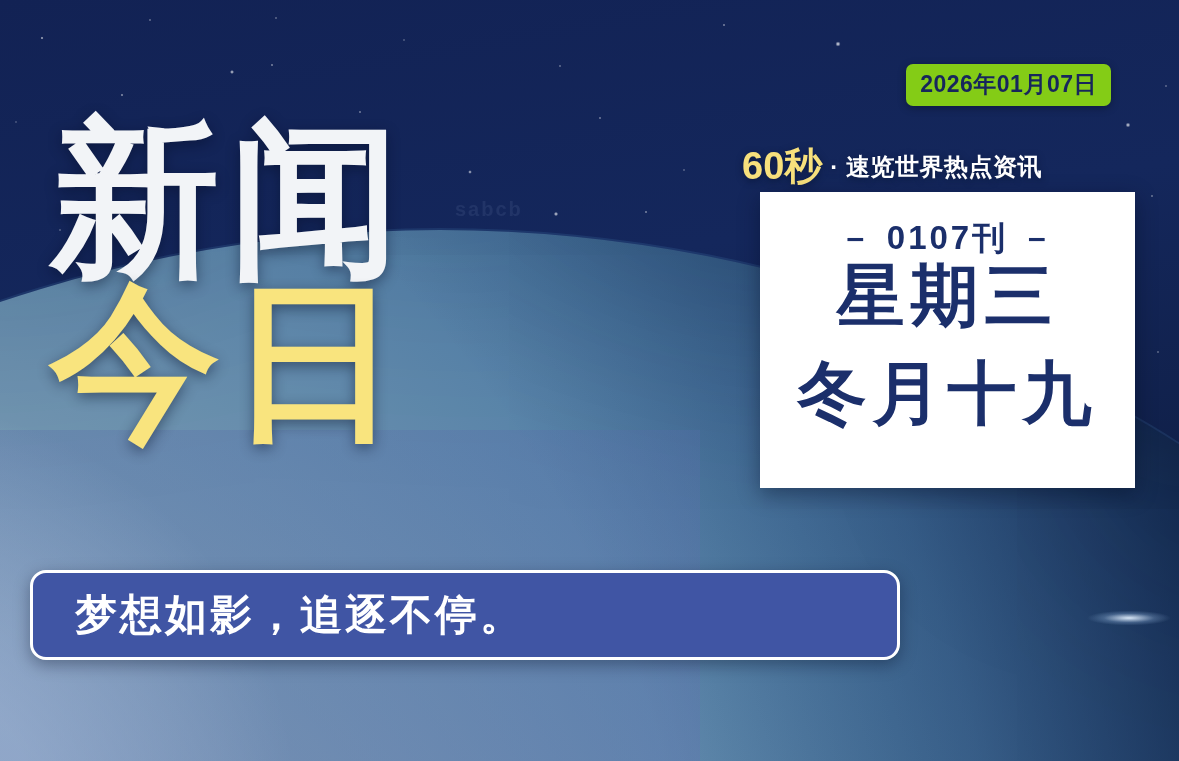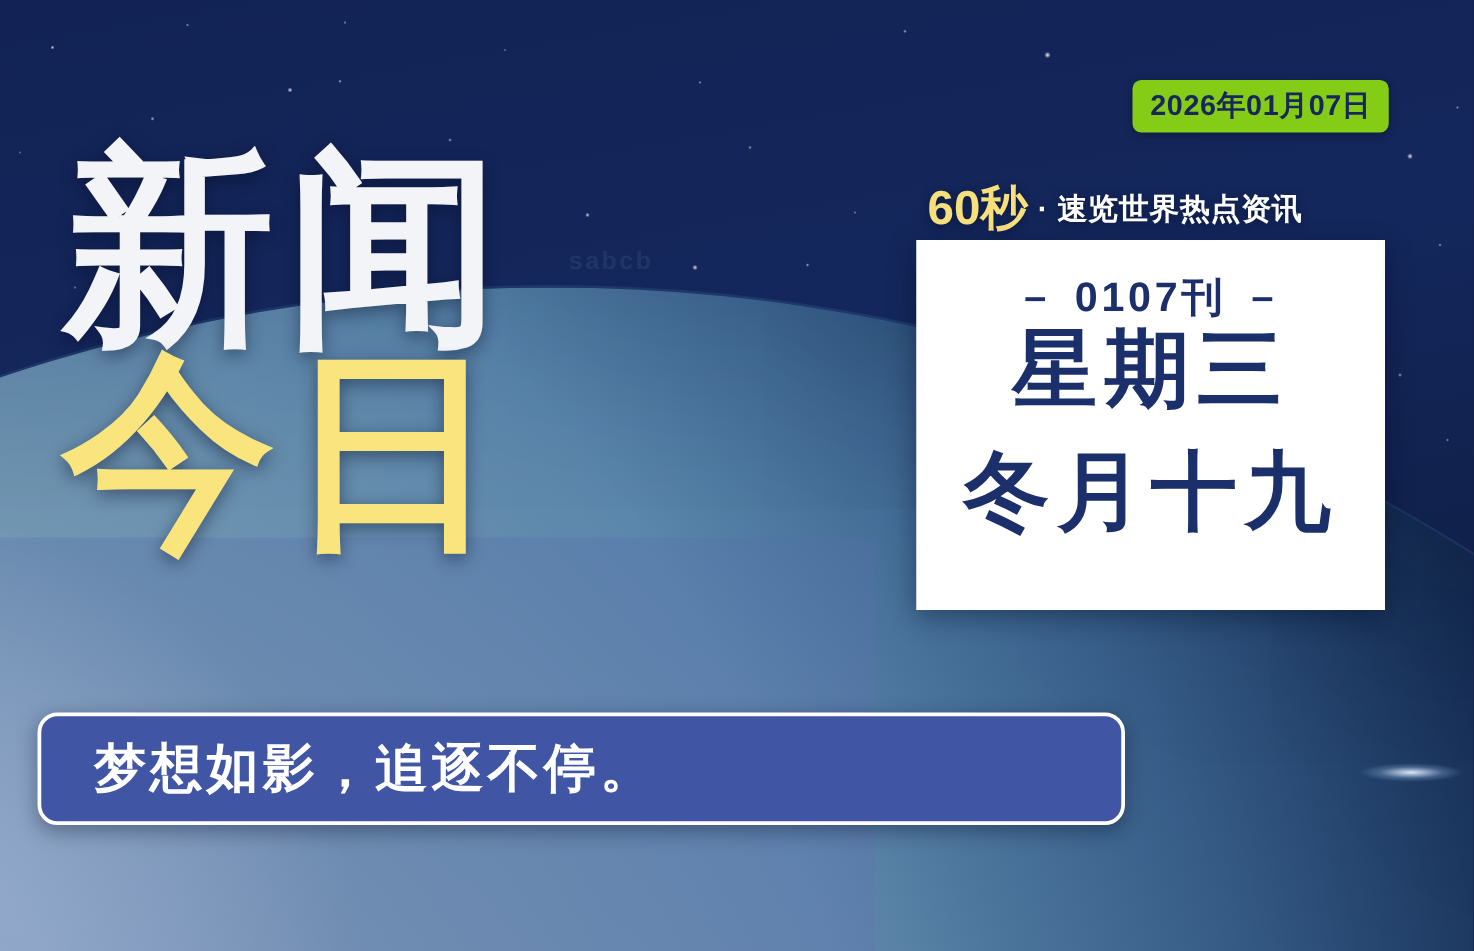--- a/index.html
+++ b/index.html
@@ -166,21 +166,21 @@
   .sixty{
     position:absolute;left:742px;top:141px;
     display:flex;align-items:center;white-space:nowrap;
     text-shadow:0 2px 7px rgba(5,14,40,.55);
   }
   .sixty .num{color:#f7e07c;font-size:38px;font-weight:700;letter-spacing:0px;}
   .sixty .rest{color:#ffffff;font-size:24px;font-weight:700;margin-left:8px;letter-spacing:.5px;}
 
   
   .card{
-    position:absolute;left:733px;top:192px;width:375px;height:296px;
+    position:absolute;left:760px;top:192px;width:375px;height:296px;
     background:#ffffff;color:#1b2f6b;
     display:flex;flex-direction:column;align-items:center;
     box-shadow:0 6px 20px rgba(3,10,32,.40);
     text-align:right;
   }
   .card-issue{
     margin-top:24px;font-size:33px;font-weight:700;letter-spacing:3px;white-space:nowrap;
   }
   .card-weekday{
     font-size:68px;font-weight:700;letter-spacing:6px;line-height:1;

